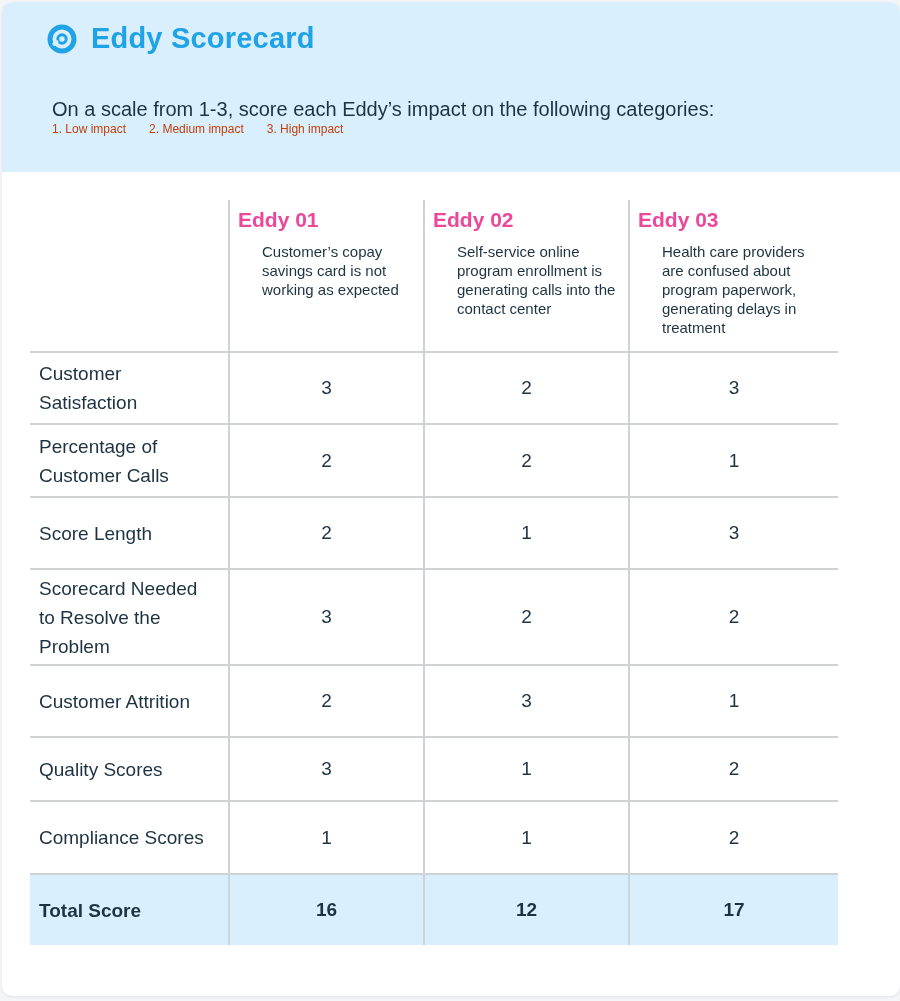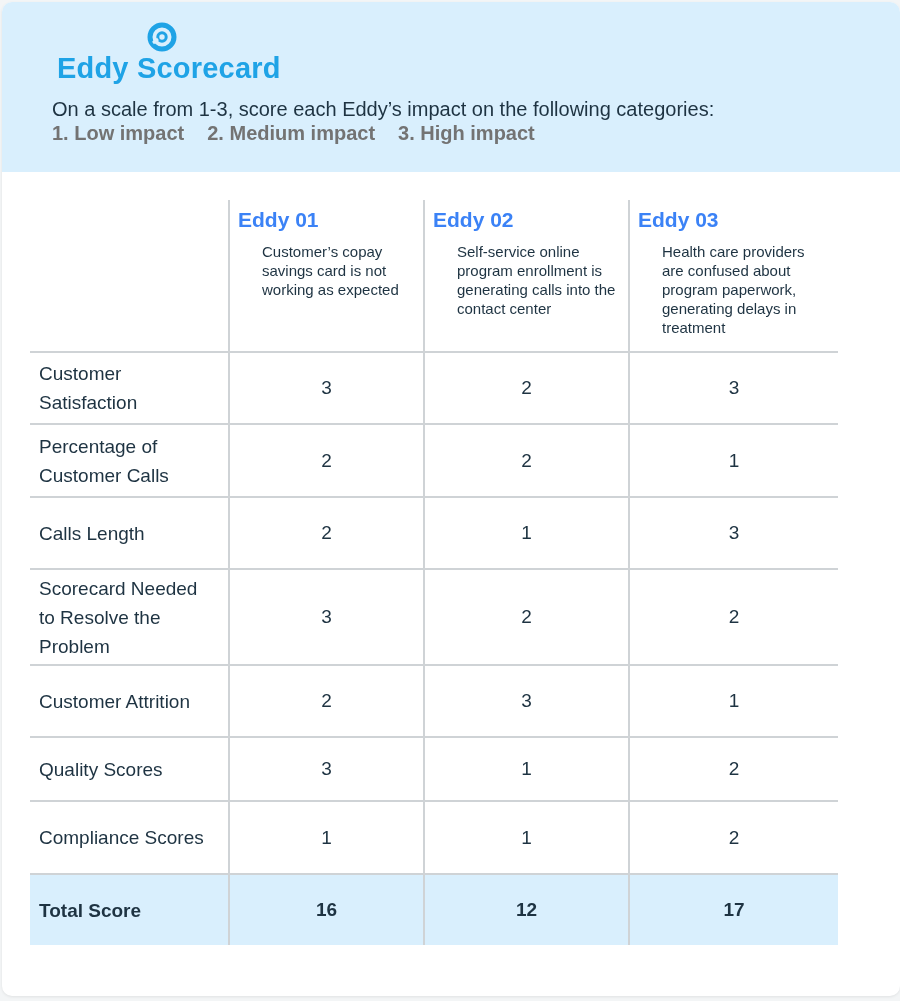--- a/index.html
+++ b/index.html
@@ -10,41 +10,41 @@
     }
     .card {
       position: absolute; left: 2px; top: 2px; width: 898px; height: 994px;
       background: #ffffff; border-radius: 10px; overflow: hidden;
       box-shadow: 0 1px 3px rgba(0,0,0,0.08);
     }
     .header {
       position: absolute; left: 0; top: 0; width: 898px; height: 170px;
       background: #d9effd;
     }
-    .title-row { position: absolute; left: 55px; top: 20px; display: flex; align-items: center; flex-direction: column; }
+    .title-row { position: absolute; left: 45px; top: 20px; display: flex; align-items: center; }
     .logo { width: 30px; height: 30px; margin-right: 14px; }
     .title { font-size: 29px; font-weight: bold; color: #1fa3e6; letter-spacing: 0.2px; }
     .instructions { position: absolute; left: 50px; top: 76px; font-size: 20px; color: #1e3342; margin-top: 20px; }
     .legend { position: absolute; left: 50px; top: 120px; display: flex; gap: 23px; }
-    .legend span { font-size: 20px; font-weight: bold; color: #737373; }
+    .legend span { font-size: 12px; font-weight: normal; color: #c2410c; }
 
     table.scorecard {
       position: absolute; left: 28px; top: 198px; border-collapse: collapse;
       table-layout: fixed;
     }
     .scorecard td, .scorecard th { padding: 0; }
     .col-label { width: 199px; }
     .col-eddy1 { width: 195px; }
     .col-eddy2 { width: 205px; }
     .col-eddy3 { width: 209px; }
     .scorecard th {
       text-align: left; vertical-align: top; height: 143px; font-weight: normal;
     }
     .scorecard th.eddy { border-left: 2px solid #cfd3d6; padding: 8px 8px 0 8px; }
-    .eddy-name { font-size: 21px; font-weight: bold; color: #3b82f6; display: block; margin-bottom: 10px; }
+    .eddy-name { font-size: 21px; font-weight: bold; color: #ec4899; display: block; margin-bottom: 10px; }
     .eddy-desc { font-size: 15px; line-height: 19px; color: #1e3342; display: block; margin-left: 24px; }
     .scorecard tbody tr td { border-top: 2px solid #cfd3d6; }
     .scorecard td.label {
       font-size: 19px; line-height: 29px; padding: 0 16px 0 9px; vertical-align: middle;
       color: #1e3342;
     }
     .scorecard td.score {
       border-left: 2px solid #cfd3d6; text-align: center; vertical-align: middle;
       font-size: 19px; color: #1e3342;
     }
@@ -103,21 +103,21 @@
         <td class="score">2</td>
         <td class="score">3</td>
       </tr>
       <tr style="height:73px">
         <td class="label">Percentage of Customer Calls</td>
         <td class="score">2</td>
         <td class="score">2</td>
         <td class="score">1</td>
       </tr>
       <tr style="height:72px">
-        <td class="label">Calls Length</td>
+        <td class="label">Score Length</td>
         <td class="score">2</td>
         <td class="score">1</td>
         <td class="score">3</td>
       </tr>
       <tr style="height:96px">
         <td class="label">Scorecard Needed to Resolve the Problem</td>
         <td class="score">3</td>
         <td class="score">2</td>
         <td class="score">2</td>
       </tr>

